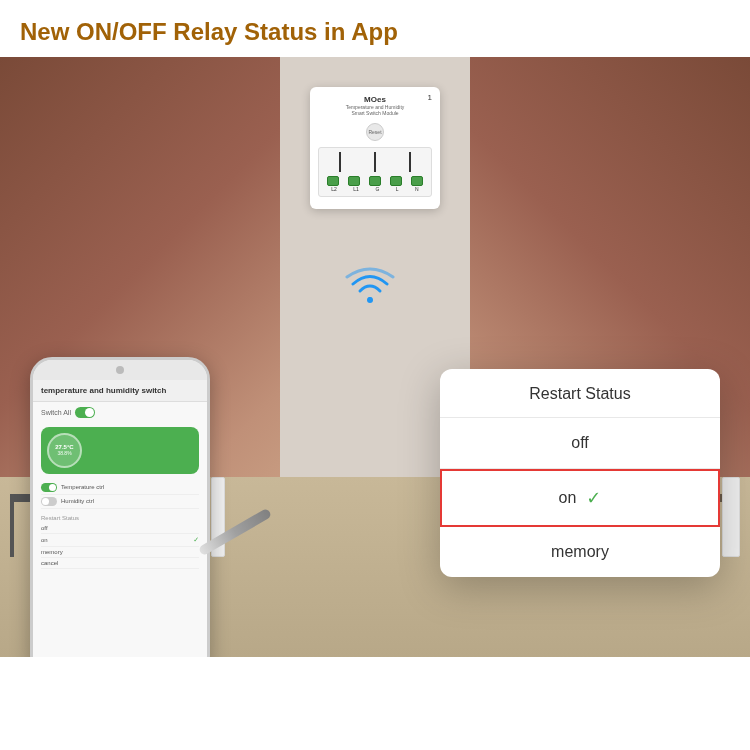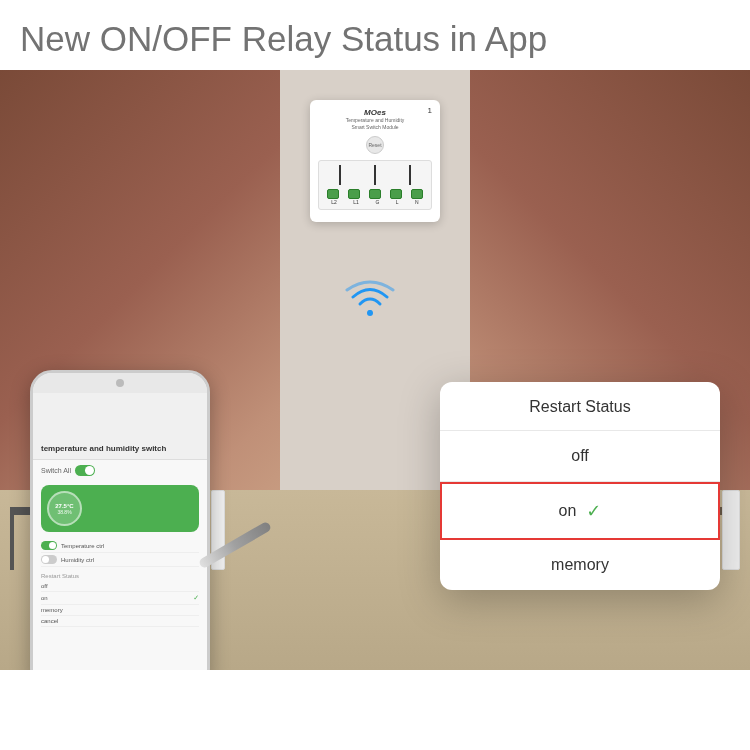--- a/index.html
+++ b/index.html
@@ -10,23 +10,23 @@
       font-family: -apple-system, BlinkMacSystemFont, 'Helvetica Neue', Arial, sans-serif;
       background: #fff;
     }
 
     
     .header {
       padding: 18px 20px 10px 20px;
       background: #fff;
     }
     .header-title {
-      font-size: 35px;
-      font-weight: 400;
-      color: #737373;
+      font-size: 24px;
+      font-weight: 700;
+      color: #a16207;
       line-height: 1.2;
     }
     .header-subtitle {
       font-size: 14px;
       color: #333;
       margin-top: 4px;
       line-height: 1.4;
     }
 
     
@@ -91,21 +91,20 @@
       border-radius: 6px;
       box-shadow: 0 2px 10px rgba(0,0,0,0.2);
       padding: 8px;
       z-index: 10;
     }
     .device-brand {
       font-size: 8px;
       font-weight: 700;
       color: #333;
       text-align: center;
-      font-style: italic;
     }
     .device-model-text {
       font-size: 5px;
       color: #666;
       text-align: center;
       line-height: 1.3;
       margin-bottom: 6px;
     }
     .device-number {
       position: absolute;
@@ -317,21 +316,20 @@
     .phone-camera {
       width: 8px;
       height: 8px;
       border-radius: 50%;
       background: #bbb;
     }
     .phone-screen {
       background: #f8f8f8;
       height: calc(100% - 20px);
       overflow: hidden;
-      margin-top: 45px;
     }
     .phone-app-header {
       background: #f0f0f0;
       padding: 6px 8px;
       font-size: 8px;
       font-weight: 600;
       color: #333;
       border-bottom: 1px solid #ddd;
     }
     .phone-switch-all {

